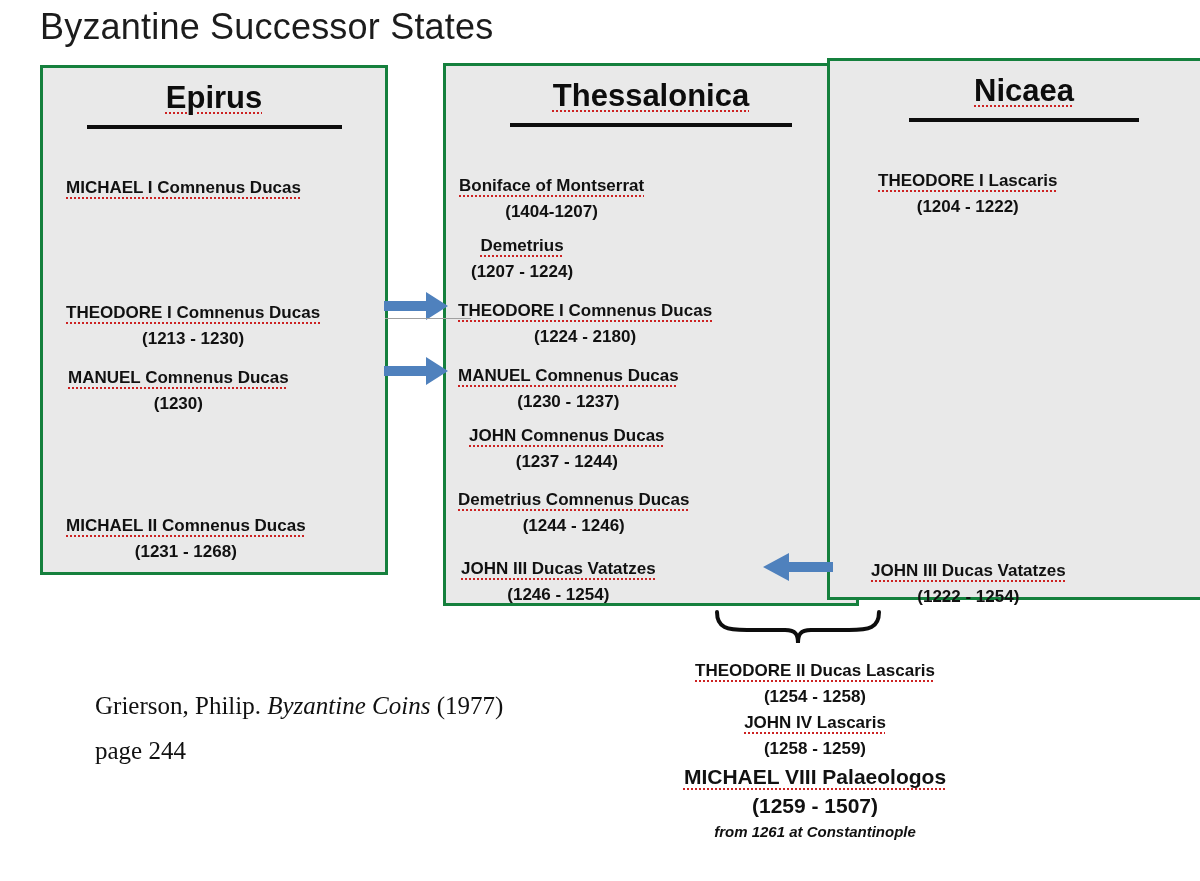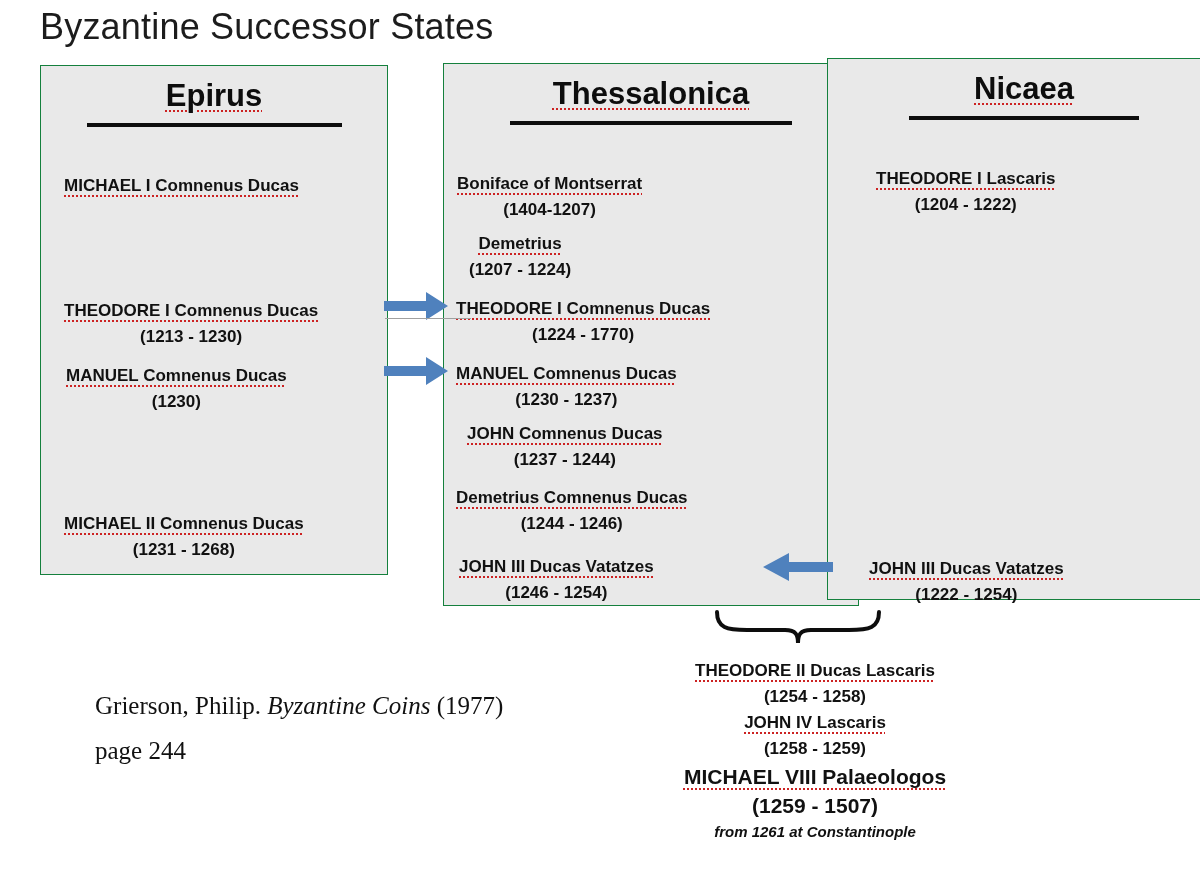--- a/index.html
+++ b/index.html
@@ -16,21 +16,21 @@
     left: 40px;
     top: 6px;
     font-size: 36px;
     font-weight: 400;
     color: #1c1c1c;
     letter-spacing: 0.2px;
   }
   .panel {
     position: absolute;
     background: #e9e9e9;
-    border: 1px solid #15803d;
+    border: 3px solid #15803d;
     box-sizing: border-box;
   }
   .panel-epirus       { left: 40px;  top: 65px; width: 348px; height: 510px; }
   .panel-thessalonica { left: 443px; top: 63px; width: 416px; height: 543px; }
   .panel-nicaea       { left: 827px; top: 58px; width: 394px; height: 542px; }
   .panel-header {
     text-align: center;
     font-weight: bold;
     font-size: 31px;
     color: #0d0d0d;
@@ -130,21 +130,21 @@
     <div class="entry" style="left:13px; top:107px;">
       <div class="squig">Boniface of Montserrat</div>
       <div>(1404-1207)</div>
     </div>
     <div class="entry" style="left:25px; top:167px;">
       <div class="squig">Demetrius</div>
       <div>(1207 - 1224)</div>
     </div>
     <div class="entry" style="left:12px; top:232px;">
       <div class="squig">THEODORE I Comnenus Ducas</div>
-      <div>(1224 - 1770)</div>
+      <div>(1224 - 2180)</div>
     </div>
     <div class="entry" style="left:12px; top:297px;">
       <div class="squig">MANUEL Comnenus Ducas</div>
       <div>(1230 - 1237)</div>
     </div>
     <div class="entry" style="left:23px; top:357px;">
       <div class="squig">JOHN Comnenus Ducas</div>
       <div>(1237 - 1244)</div>
     </div>
     <div class="entry" style="left:12px; top:421px;">

